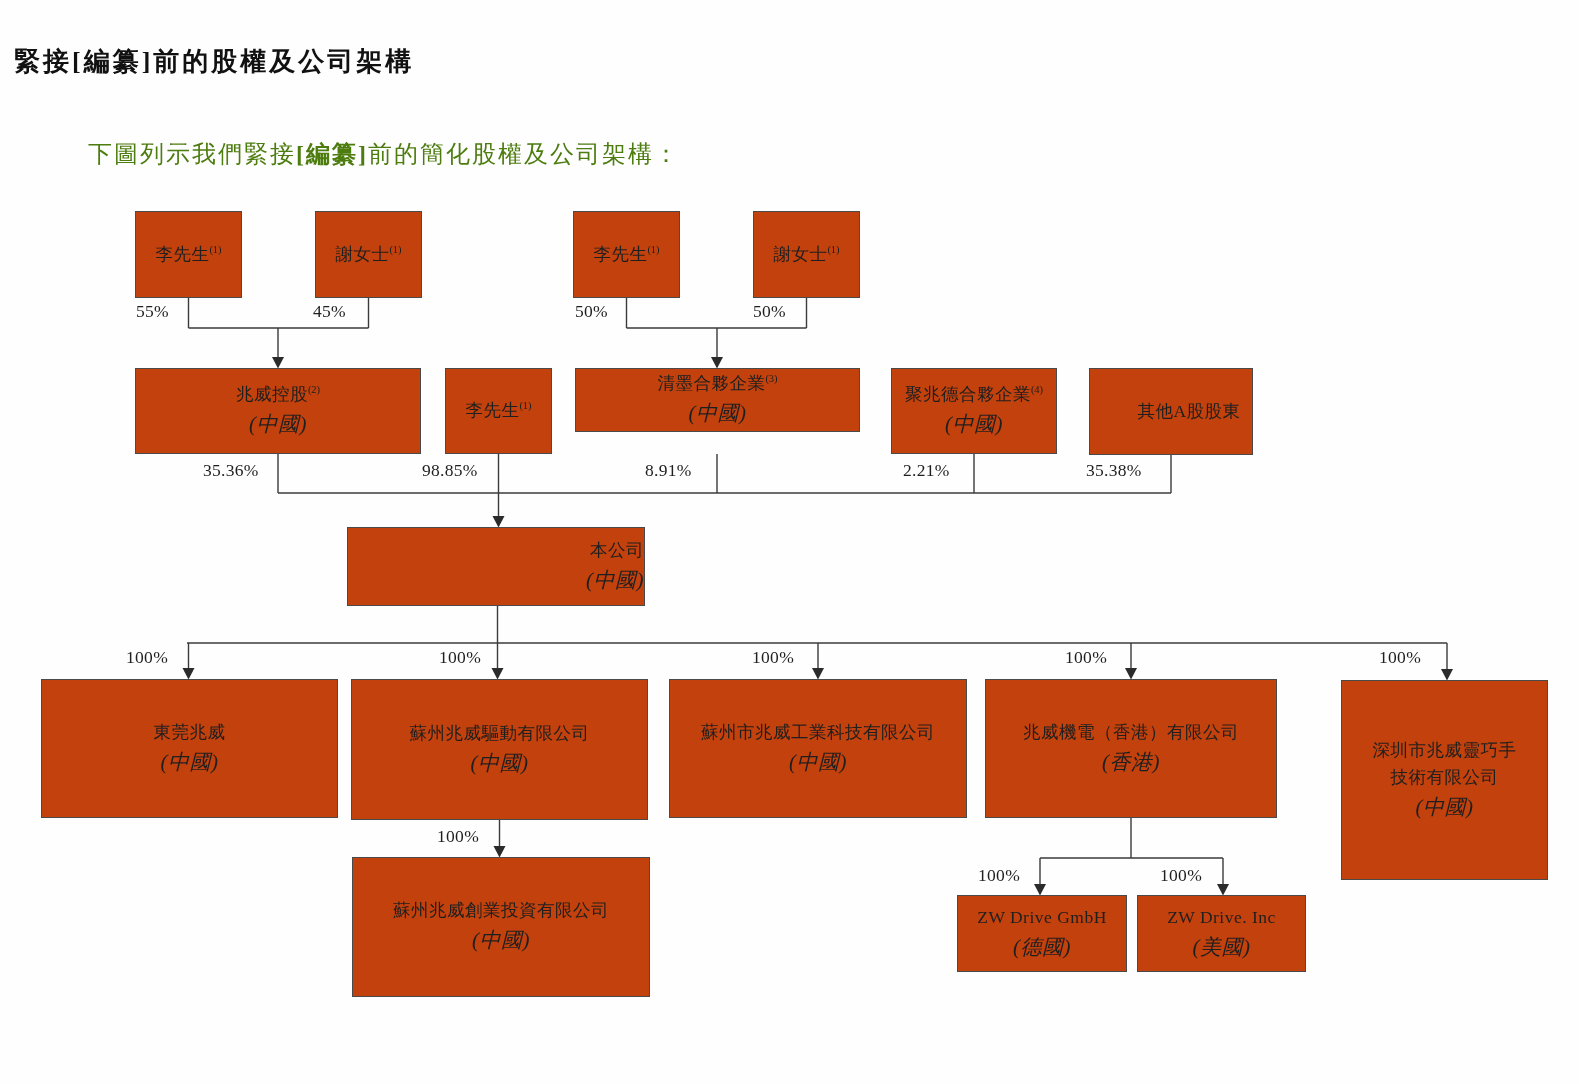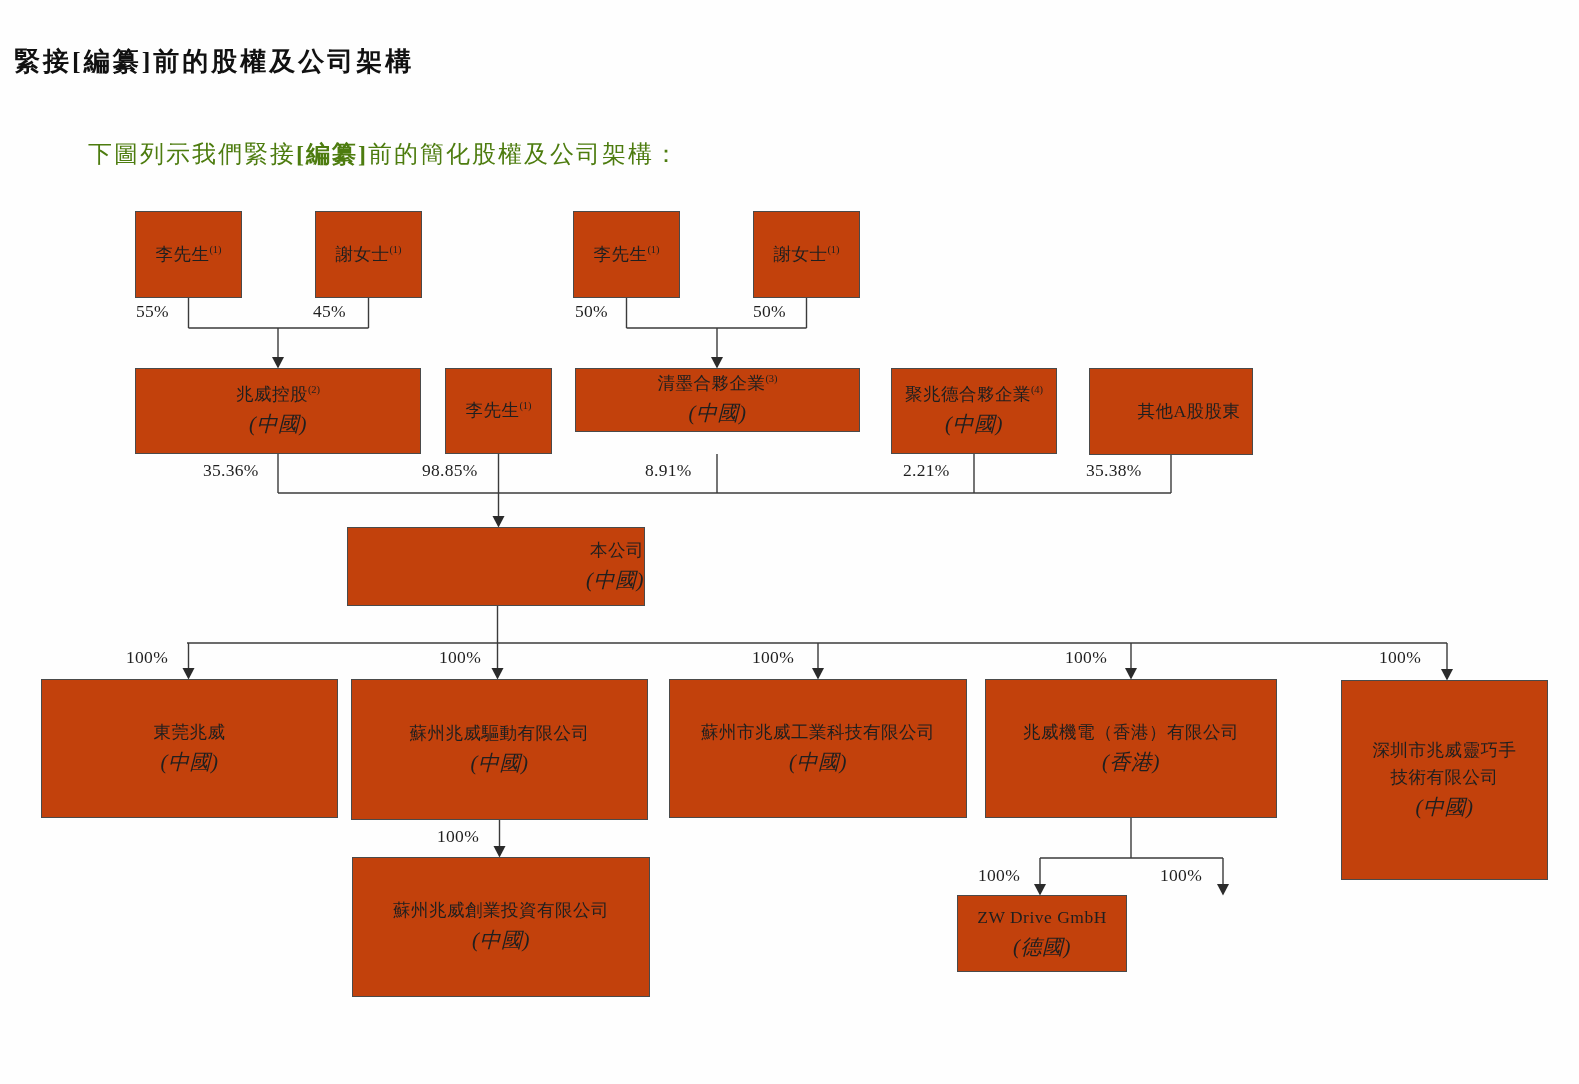--- a/index.html
+++ b/index.html
@@ -140,20 +140,24 @@
   </div>
 
   <div class="node" style="left:352px;top:857px;width:298px;height:140px;">
     <div>蘇州兆威創業投資有限公司</div>
     <div class="jur">(中國)</div>
   </div>
   <div class="node" style="left:957px;top:895px;width:170px;height:77px;">
     <div>ZW Drive GmbH</div>
     <div class="jur">(德國)</div>
   </div>
+  <div class="node" style="left:1137px;top:895px;width:169px;height:77px;">
+    <div>ZW Drive. Inc</div>
+    <div class="jur">(美國)</div>
+  </div>
 
   <span class="pct" style="left:136px;top:301px;">55%</span>
   <span class="pct" style="left:313px;top:301px;">45%</span>
   <span class="pct" style="left:575px;top:301px;">50%</span>
   <span class="pct" style="left:753px;top:301px;">50%</span>
 
   <span class="pct" style="left:203px;top:460px;">35.36%</span>
   <span class="pct" style="left:422px;top:460px;">98.85%</span>
   <span class="pct" style="left:645px;top:460px;">8.91%</span>
   <span class="pct" style="left:903px;top:460px;">2.21%</span>

